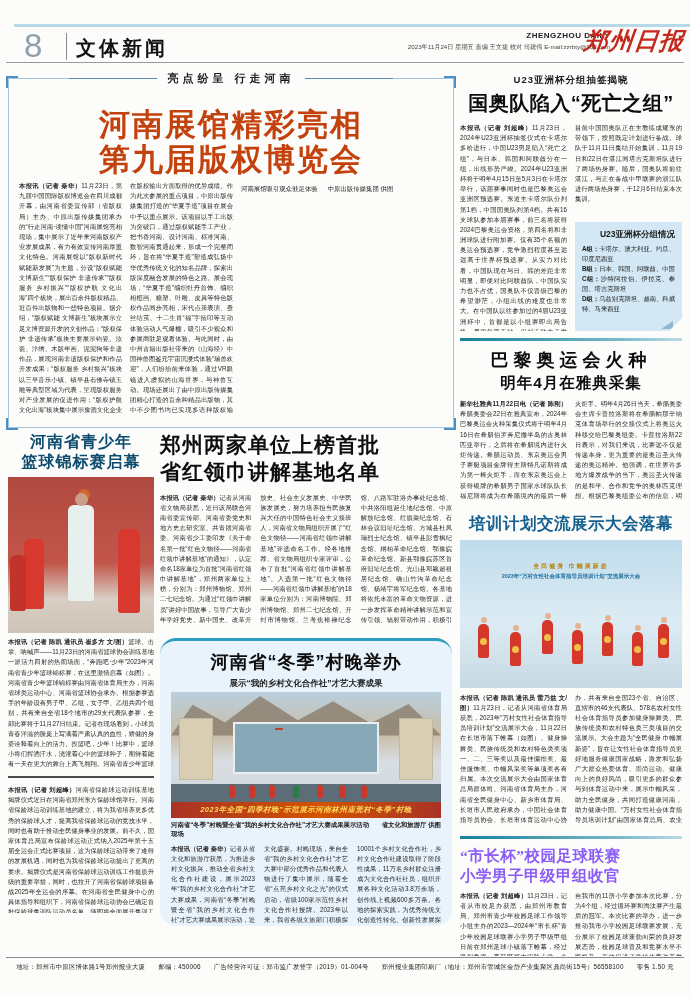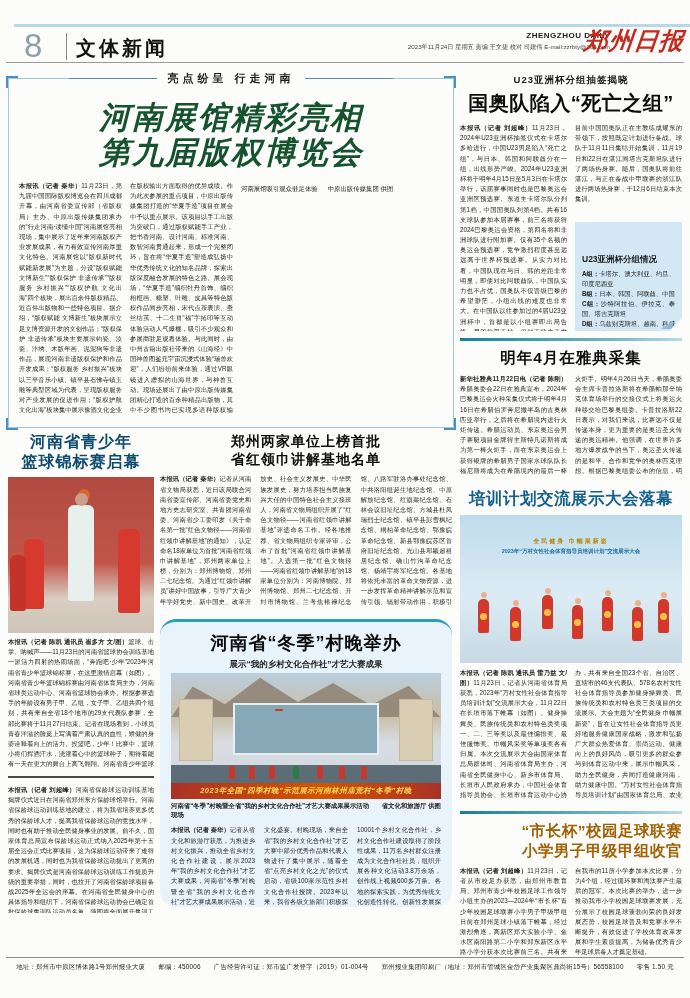--- a/index.html
+++ b/index.html
@@ -24,21 +24,21 @@
   
   .lead { position:absolute; left:8px; top:78px; width:446px; height:350px; border:1px solid #a3c6dc; }
   .corner { position:absolute; width:12px; height:12px; border:2px solid #4a90c2; }
   .c-tl { left:-3px; top:-3px; border-right:none; border-bottom:none; }
   .c-tr { right:-3px; top:-3px; border-left:none; border-bottom:none; }
   .c-bl { left:-3px; bottom:-3px; border-right:none; border-top:none; }
   .c-br { right:-3px; bottom:-3px; border-left:none; border-top:none; }
   .kicker-row { position:absolute; left:60px; right:60px; top:-8px; display:flex; align-items:center; }
   .kline { flex:1; height:1px; background:#5c87b8; }
   .kicker-row span { background:#fcfcfa; padding:0 10px; font-size:11px; font-weight:bold; letter-spacing:4px; white-space:nowrap; }
-  .lead-head { margin-top:21px; text-align:center; font-size:31px; font-weight:900; line-height:1.13; letter-spacing:2px; color:#14532d;font-style:italic; }
+  .lead-head { margin-top:28px; text-align:center; font-size:31px; font-weight:900; line-height:1.13; letter-spacing:2px; color:#c2410c; }
   .lead-row { position:absolute; left:10px; right:10px; top:102px; bottom:8px; display:flex; gap:8px; }
   .lead-cols { width:214px; column-count:2; column-gap:8px; height:100%; }
   .lead-photo-wrap { flex:1; display:flex; flex-direction:row; }
   .lead-photo { position:relative; height:224px; background:linear-gradient(180deg,#cfdce4 0%,#d8d5cb 45%,#e7e3da 100%); overflow:hidden; }
   .booth { position:absolute; left:4px; top:4px; width:58px; height:62px; background:linear-gradient(180deg,#2e7fae,#3e94c0); color:#fff; font-size:8px; font-weight:bold; padding:6px 4px; letter-spacing:1px; }
   .arch { position:absolute; left:96px; top:2px; width:66px; height:92px; background:#c0392b; }
   .arch-in { position:absolute; left:10px; top:10px; right:10px; bottom:0; background:#f4efe8; }
   .person { position:absolute; border-radius:40% 40% 8px 8px; }
   .p1 { left:28px; top:70px; width:42px; height:90px; background:#c84a3a; }
   .p1::before { content:''; position:absolute; left:11px; top:-16px; width:20px; height:20px; border-radius:50%; background:#caa088; }
@@ -63,21 +63,21 @@
   .pw::before { content:''; position:absolute; left:7px; top:-12px; width:13px; height:13px; border-radius:50%; background:#caa088; }
   .pr1 { left:16px; top:62px; width:20px; height:70px; background:#d8392f; }
   .pr2 { left:110px; top:52px; width:22px; height:84px; background:#d8392f; }
   .pr3 { left:2px; top:78px; width:16px; height:56px; background:#c23329; }
   .ball { position:absolute; left:70px; top:12px; width:12px; height:12px; border-radius:50%; background:#d3672c; }
   .ldiv { height:2px; background:#4a4a4a; margin:7px 0 7px; }
   .leftbody { height:132px; }
 
   
   .midcol { position:absolute; left:160px; top:432px; width:292px; }
-  .h2m { text-align:center; font-weight:900; font-size:14px; line-height:1.3; letter-spacing:1px; color:#0d0d0d; }
+  .h2m { font-weight:900; font-size:21px; line-height:1.3; letter-spacing:1px; color:#0d0d0d;font-family:Liberation Serif, serif; }
   .cols3 { column-count:3; column-gap:9px; }
   .scarf-body { height:136px; margin-top:6px; }
   .panel { margin-top:9px; height:288px; background:#e9f3fb; border-top:3px solid #2c9ec0; border-radius:16px; padding:9px 11px 8px; overflow:hidden; }
   .panel-title { text-align:center; font-weight:900; font-size:18px; letter-spacing:1px; color:#0d0d0d; }
   .panel-sub { text-align:center; font-size:8.5px; font-weight:bold; color:#222; margin-top:4px; }
   .vg-photo { position:relative; height:126px; margin:2px 0 3px; background:linear-gradient(180deg,#b9cfdd 0%,#cabda6 34%,#d8dde2 55%,#cdd6dd 100%); overflow:hidden; }
   .mountain { position:absolute; left:0; top:0; width:100%; height:44px; background:#8d8171; clip-path:polygon(0 100%,8% 30%,20% 70%,33% 10%,47% 65%,60% 22%,74% 72%,88% 28%,100% 100%); opacity:.85; }
   .screenbig { position:absolute; left:62px; top:30px; width:146px; height:52px; background:#87a8b6; border:2px solid #e8eef2; }
   .screen-label { position:absolute; left:40px; top:4px; background:#c0392b; color:#ffe08a; font-size:5.5px; padding:1px 4px; border-radius:2px; }
   .sidepanel { position:absolute; top:26px; width:34px; height:62px; background:#d9cdb4; border:1px solid #c4b99f; }
@@ -93,37 +93,37 @@
   .rightcol { position:absolute; left:460px; top:74px; width:222px; height:882px; overflow:hidden; }
   .u23-kick { text-align:center; font-size:9.5px; font-weight:bold; letter-spacing:1px; }
   .u23-title { text-align:center; font-size:20px; font-weight:900; letter-spacing:.5px; margin:3px 0 6px; color:#0d0d0d; }
   .u23-row { display:flex; gap:8px; height:208px; }
   .u23-colL { width:107px; }
   .u23-colR { width:107px; display:flex; flex-direction:column; }
   .u23-colR .body-txt { height:94px; }
   .gbox { position:relative; margin-top:5px; background:#d3e8f4; padding:7px 7px 10px; flex:1; overflow:hidden; }
   .gbox::after { content:''; position:absolute; right:0; bottom:0; border-style:solid; border-width:0 0 13px 13px; border-color:transparent transparent #fcfcfa transparent; }
   .gbox::before { content:''; position:absolute; right:9px; bottom:2px; width:12px; height:8px; background:#8fb9cf; clip-path:polygon(0 100%,100% 0,100% 100%); }
-  .gbox-title { text-align:left; font-size:8.5px; font-weight:bold; margin-bottom:3px;margin-top:25px; }
+  .gbox-title { text-align:right; font-size:8.5px; font-weight:bold; margin-bottom:3px; }
   .grow { font-size:6.3px; line-height:1.6; text-align:justify; }
   .grow b { font-weight:bold; }
   .tdiv { height:3px; margin:7px 0; background:linear-gradient(90deg,#17809a,#76b7c8 70%,#b9dbe5); }
   .oly-t1 { text-align:center; font-size:18px; font-weight:900; letter-spacing:5px; color:#0d0d0d; }
   .oly-t2 { text-align:center; font-size:15.5px; font-weight:900; letter-spacing:1px; margin-top:1px; color:#0d0d0d; }
   .cols2 { display:block; column-count:2; column-gap:8px; }
   .oly-body { height:108px; margin-top:5px; }
   .wm-title { text-align:center; font-size:16.5px; font-weight:900; line-height:1.25; color:#14608f; margin-top:6px; letter-spacing:.5px; }
   .wm-photo { position:relative; height:148px; margin:6px 0 5px; background:linear-gradient(180deg,#bfdcec 0%,#ddecf4 55%,#c7d9e4 100%); overflow:hidden; }
   .wm-bd1 { position:absolute; top:22px; left:0; right:0; text-align:center; color:#b8860b; font-size:6px; font-weight:bold; letter-spacing:2px; }
   .wm-bd2 { position:absolute; top:33px; left:0; right:0; text-align:center; color:#2471a3; font-size:5.5px; font-weight:bold; white-space:nowrap; }
   .wdancer { position:absolute; width:11px; height:34px; border-radius:5px 5px 2px 2px; background:#d3382b; }
   .wdancer::before { content:''; position:absolute; left:3px; top:-7px; width:6px; height:6px; border-radius:50%; background:#e7b28e; }
   .wdancer::after { content:''; position:absolute; left:2px; top:14px; width:7px; height:7px; border-radius:50%; background:#f0c24a; }
   .wm-body { height:136px; }
-  .mc-title { text-align:right; font-size:15.5px; font-weight:900; line-height:1.3; letter-spacing:.5px; color:#a16207; }
+  .mc-title { text-align:left; font-size:15.5px; font-weight:900; line-height:1.3; letter-spacing:.5px; color:#8b5cf6;font-family:Liberation Serif, serif; }
   .mc-body { height:104px; margin-top:5px; }
 
   
   .ft-rule { position:absolute; left:6px; right:6px; top:957px; height:1px; background:#8a8a8a; }
   .ft-text { position:absolute; left:0; right:0; top:963px; text-align:center; font-size:6.4px; color:#222; letter-spacing:.2px; }
 </style>
 </head>
 <body>
 
 <div class="page">
@@ -260,20 +260,21 @@
             <div class="grow"><b>C组：</b><span>沙特阿拉伯、伊拉克、泰国、塔吉克斯坦</span></div>
             <div class="grow"><b>D组：</b><span>乌兹别克斯坦、越南、科威特、马来西亚</span></div>
           </div>
         </div>
       </div>
     </div>
 
     <div class="tdiv"></div>
 
     <div>
+      <div class="oly-t1">巴黎奥运会火种</div>
       <div class="oly-t2">明年4月在雅典采集</div>
       <div class="body-txt cols2 oly-body">
         <span class="byline">新华社雅典11月22日电（记者 陈刚）</span><span>希腊奥委会22日在雅典宣布，2024年巴黎奥运会火种采集仪式将于明年4月16日在希腊伯罗奔尼撒半岛的古奥林匹亚举行，之后将在希腊境内进行火炬传递。希腊运动员、东京奥运会男子赛艇项目金牌得主斯特凡诺斯将成为第一棒火炬手，而在东京奥运会上获得银牌的希腊男子国家水球队队长福尼斯将成为在希腊境内的最后一棒火炬手。明年4月26日当天，希腊奥委会主席卡普拉洛斯将在希腊帕那辛纳克体育场举行的交接仪式上将奥运火种移交给巴黎奥组委。卡普拉洛斯22日表示，对我们来说，比赛远不仅是传递本身，更为重要的是奥运圣火传递的奥运精神。他强调，在世界许多地方爆发战争的当下，奥运圣火传递的是和平、合作和竞争的奥林匹克理想。根据巴黎奥组委公布的信息，明年5月8日，奥运火种将乘帆船由海上抵达法国马赛港，开始为期两个多月的法国境内和海外火炬传递。</span>
       </div>
     </div>
 
     <div>
       <div class="wm-title">
         <div>培训计划交流展示大会落幕</div>
       </div>

